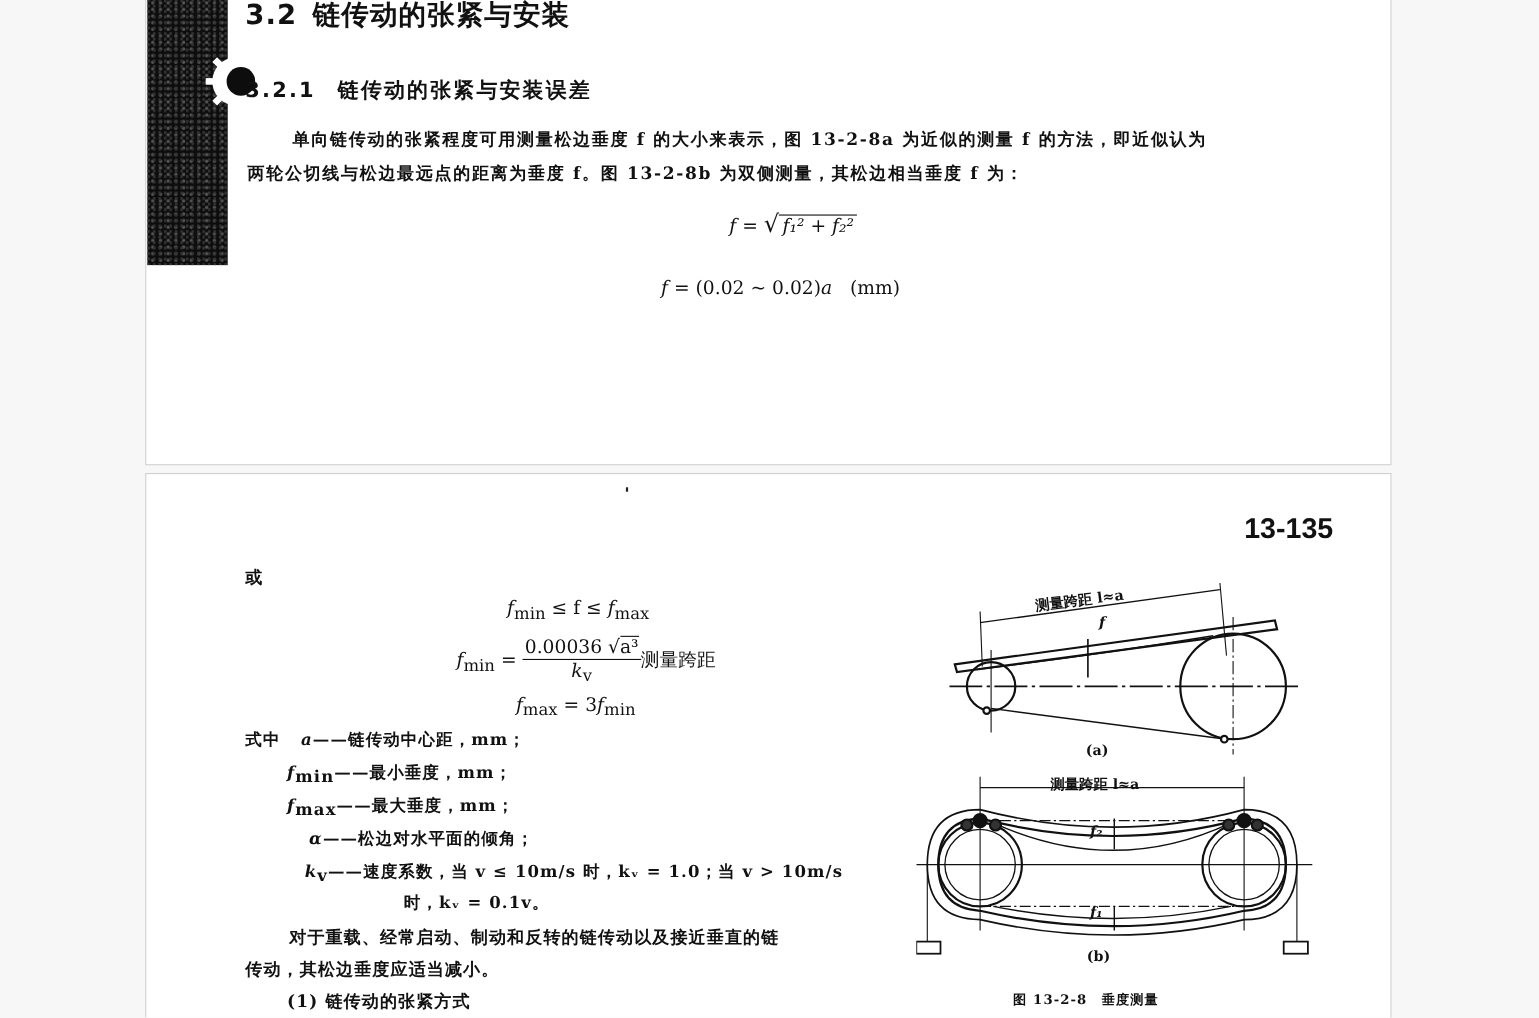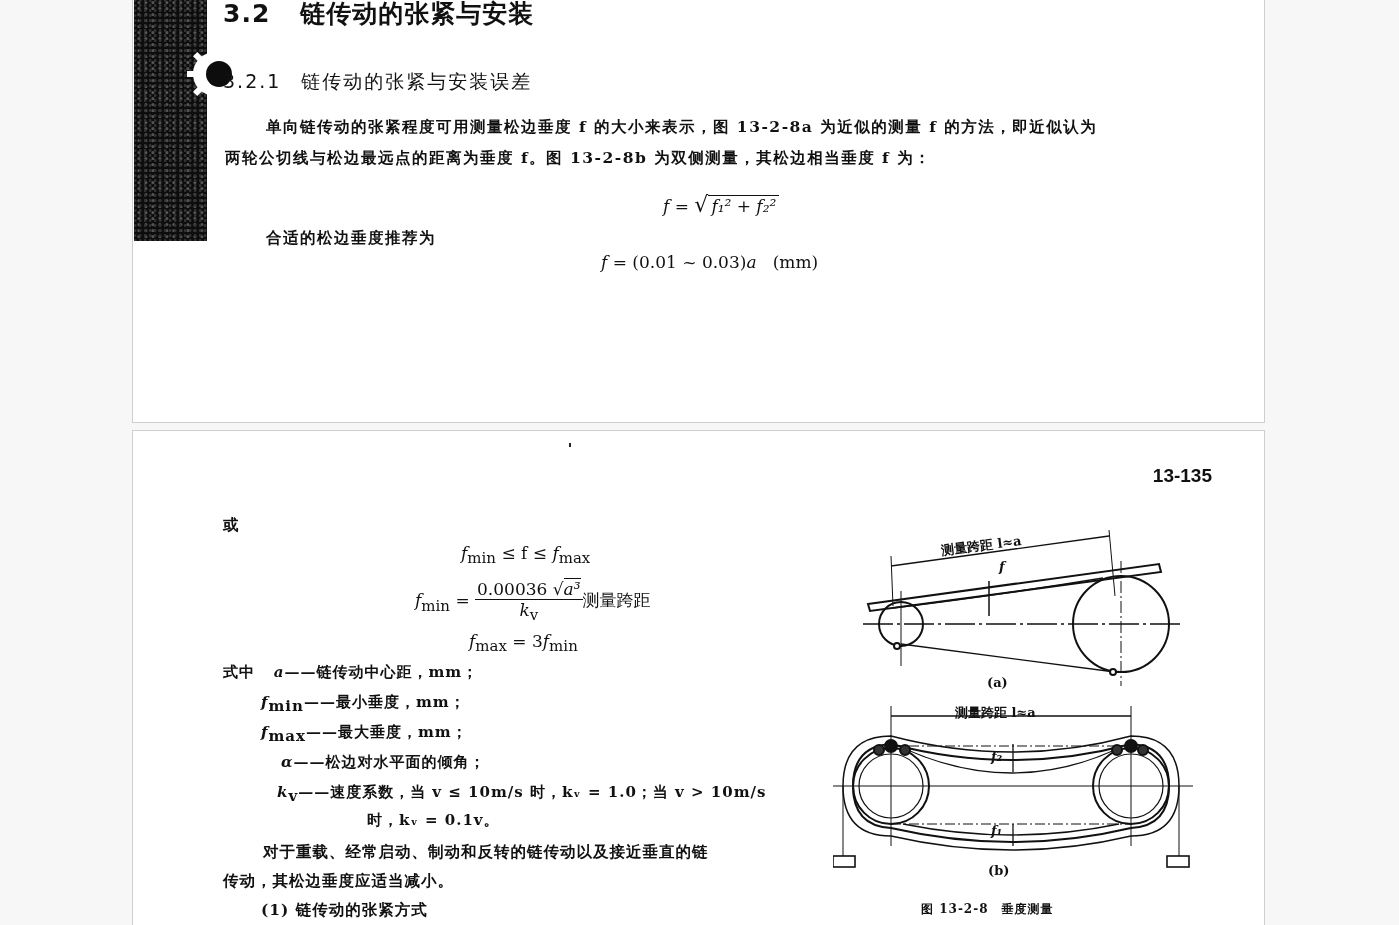--- a/index.html
+++ b/index.html
@@ -25,42 +25,42 @@
   }
   .gear {
     position:absolute; left:40px; top:40px; width:66px; height:66px;
   }
 
   .h2 {
     position:absolute; left:90px; top:-2px;
     font-family:"DejaVu Sans","Liberation Sans",sans-serif;
     font-weight:bold; font-size:25px; letter-spacing:1px;
   }
-  .h2 .num { margin-right:30px; }
+  .h2 .num { margin-right:14px; }
   .h3 {
     position:absolute; left:90px; top:70px;
     font-family:"DejaVu Sans","Liberation Sans",sans-serif;
-    font-weight:normal; font-size:19px; letter-spacing:2px;
+    font-weight:bold; font-size:19px; letter-spacing:2px;
   }
   .h3 .num { margin-right:20px; }
 
   .para {
     position:absolute; font-size:15.5px; font-weight:bold; line-height:31px;
     letter-spacing:1.5px;
   }
   .formula {
     position:absolute; font-size:17px; font-style:italic; white-space:nowrap;
   }
   .formula .up { font-style:normal; }
   sub, sup { font-size:15px; font-style:normal; }
 
   .pagenum {
     position:absolute; right:52px; top:34px;
     font-family:"Liberation Sans","DejaVu Sans",sans-serif;
-    font-weight:bold; font-size:19px;margin-left:16px;
+    font-weight:bold; font-size:26px;margin-left:16px;
   }
   .tick { position:absolute; left:436px; top:12px; width:2px; height:4px; background:#222; }
 
   .sym { font-style:italic; font-family:"DejaVu Serif",serif; }
   .def-row { position:absolute; font-size:15px; font-weight:bold; white-space:nowrap; letter-spacing:1px; }
 
   .frac { display:inline-block; vertical-align:middle; text-align:center; }
   .frac .n { display:block; border-bottom:1.5px solid #111; padding:0 2px; }
   .frac .d { display:block; }
 
@@ -100,41 +100,40 @@
   </div>
 
   <div class="para" style="left:133px;top:112px;">单向链传动的张紧程度可用测量松边垂度 f 的大小来表示，图 13-2-8a 为近似的测量 f 的方法，即近似认为</div>
   <div class="para" style="left:92px;top:143px;text-align:right;">两轮公切线与松边最远点的距离为垂度 f。图 13-2-8b 为双侧测量，其松边相当垂度 f 为：</div>
 
   <div class="formula" style="left:530px;top:193px;">
     <span>f =</span>
     <span style="font-style:normal;font-size:22px;">√</span><span style="border-top:1.5px solid #111;padding:0 3px;">f₁² + f₂²</span>
   </div>
 
-  <div class="para" style="left:133px;top:223px;">合适的松边垂度推荐为</div>
 
   <div class="formula" style="left:468px;top:253px;">
-    <span>f = </span><span class="up">(0.01 ~ 0.03)</span><span>a</span>&nbsp;&nbsp;&nbsp;<span class="up">(mm)</span>
+    <span>f = </span><span class="up">(0.02 ~ 0.02)</span><span>a</span>&nbsp;&nbsp;&nbsp;<span class="up">(mm)</span>
   </div>
 </div>
 
 <div class="page" id="page2">
   <div class="tick"></div>
   <div class="pagenum">13-135</div>
 
   <div class="para" style="left:90px;top:78px;">或</div>
 
   <div class="formula" style="left:328px;top:112px;">
     <span>f</span><sub>min</sub><span class="up"> ≤ f ≤ </span><span>f</span><sub>max</sub>
   </div>
 
   <div class="formula" style="left:282px;top:148px;">
     <span>f</span><sub>min</sub><span class="up"> = </span>
     <span class="frac">
-      <span class="n up"><span>0.00036</span>&nbsp;√<span style="border-top:1.3px solid #111;font-style:italic;">a³</span></span>
+      <span class="n up"><span>0.00036</span>&nbsp;√<span style="border-top:1.3px solid #111;">a³</span></span>
       <span class="d"><span>k</span><sub>v</sub></span>
     </span><span class="up">测量跨距</span>
   </div>
 
   <div class="formula" style="left:336px;top:200px;">
     <span>f</span><sub>max</sub><span class="up"> = 3</span><span>f</span><sub>min</sub>
   </div>
 
   <div class="def-row" style="left:90px;top:232px;">
     <span>式中</span>&nbsp;&nbsp;&nbsp;<span class="sym">a</span><span>——链传动中心距，mm；</span>

